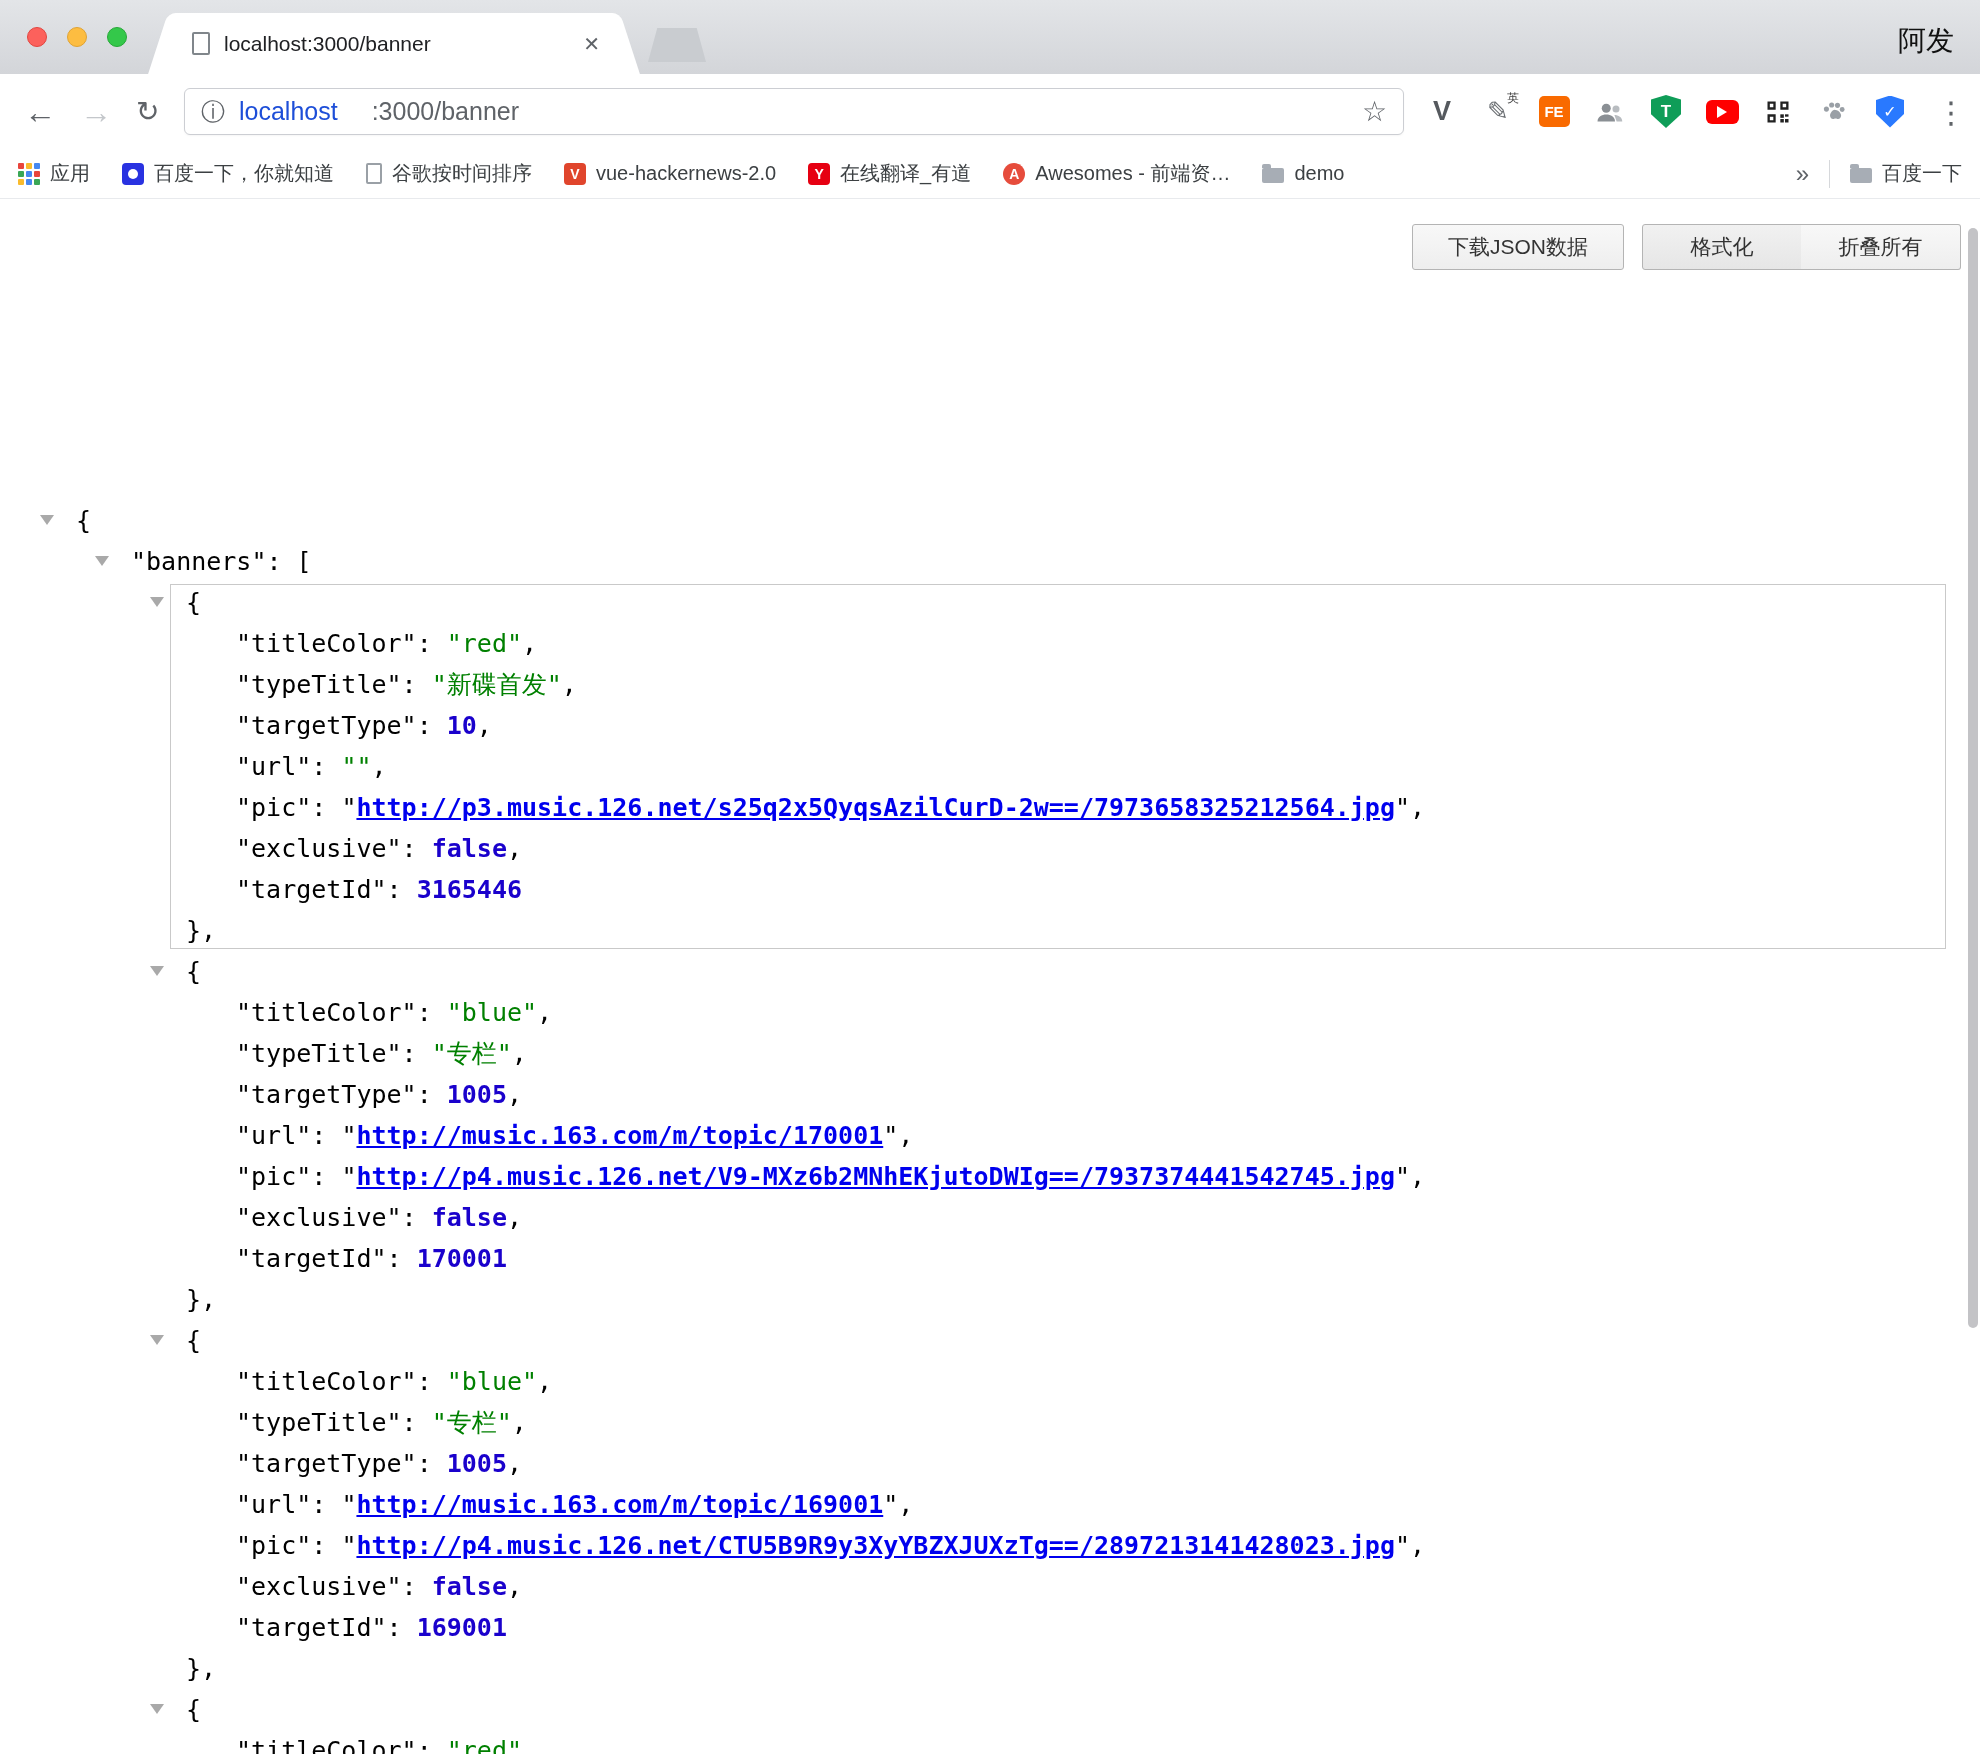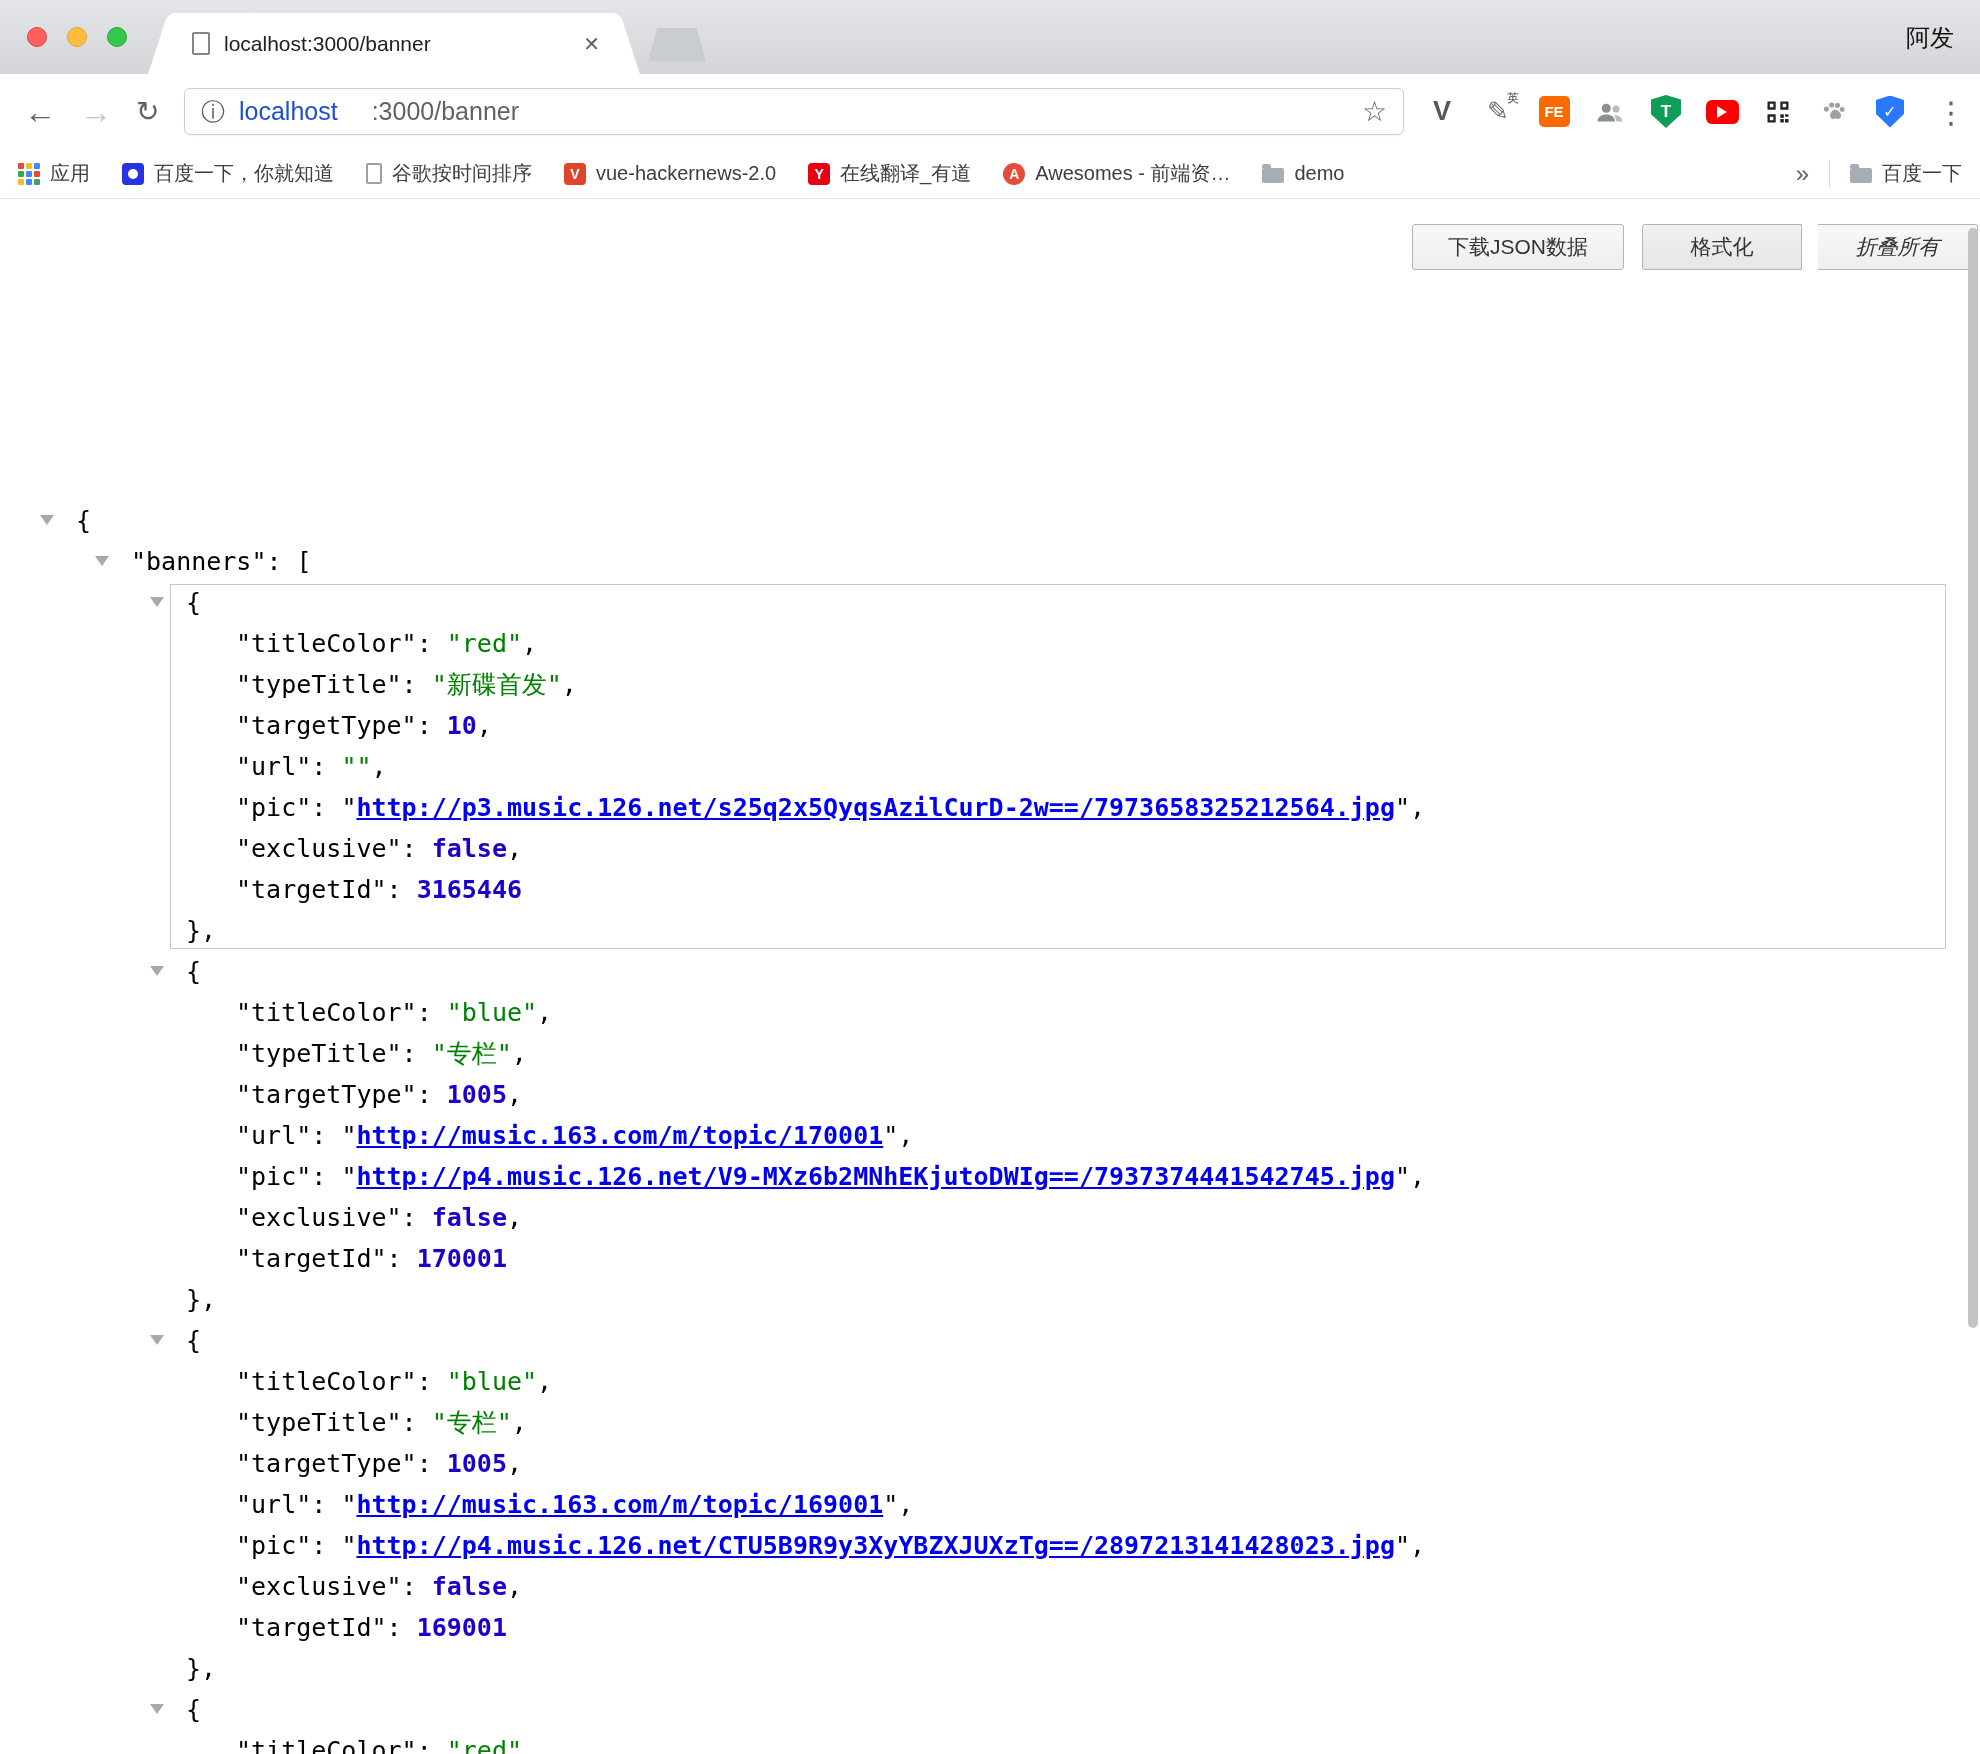--- a/index.html
+++ b/index.html
@@ -18,21 +18,21 @@
     border-radius:9px 9px 0 0; display:flex; align-items:center; padding:0 18px 0 22px; gap:14px; }
   .tab::before, .tab::after { content:''; position:absolute; bottom:0; width:26px; height:100%;
     background:#fff; z-index:-0; }
   .tab::before { left:-12px; transform:skewX(-18deg); border-radius:8px 0 0 0; }
   .tab::after  { right:-12px; transform:skewX(18deg); border-radius:0 8px 0 0; }
   .tab-doc { width:18px; height:23px; background:#fff; border:2px solid #80868b; border-radius:2px; flex:none; }
   .tab-title { font-size:21px; color:#202124; white-space:nowrap; overflow:hidden; flex:1; }
   .tab-close { margin-left:auto; font-size:20px; color:#5f6368; cursor:pointer; }
   .newtab { position:absolute; left:648px; top:28px; width:58px; height:34px; background:#c9ccd0;
     clip-path:polygon(16% 0, 84% 0, 100% 100%, 0 100%); cursor:pointer; }
-  .user-label { position:absolute; right:26px; top:22px; font-size:24px; color:#111; cursor:pointer; }
+  .user-label { position:absolute; right:26px; top:22px; font-size:28px; color:#111; cursor:pointer; }
 
   
   .navbar { position:absolute; top:74px; left:0; right:0; height:75px; background:#fff; }
   .nav-icon { position:absolute; top:50%; transform:translateY(-50%); font-size:32px;
     color:#5f6368; cursor:pointer; line-height:1; }
   .nav-back    { left:24px; }
   .nav-forward { left:80px; color:#c4c7cb; }
   .nav-reload  { left:136px; font-size:28px; }
   .urlbar { position:absolute; left:184px; top:14px; width:1220px; height:47px; background:#fff;
     border:1px solid #ccced3; border-radius:6px; display:flex; align-items:center; cursor:text;
@@ -90,21 +90,21 @@
   .bm-chevron { font-size:24px; color:#5f6368; cursor:pointer; }
   .bm-divider { width:1px; height:28px; background:#d6d8db; }
 
   
   .page { position:absolute; top:200px; left:0; right:0; bottom:0; background:#fff; }
   .btn { position:absolute; top:24px; height:46px; display:flex; align-items:center; justify-content:center;
     font-size:21px; color:#333; background:linear-gradient(#f8f8f8,#eeeeee);
     border:1px solid #b4b4b4; border-radius:3px; cursor:pointer; }
   .btn-download { right:356px; width:212px; }
   .btn-format   { right:178px; width:160px; border-radius:3px 0 0 3px; background:linear-gradient(#f1f1f1,#e6e6e6); }
-  .btn-collapse { right:2px;  width:160px; border-left:none; border-radius:0 3px 3px 0;font-style:italic; }
+  .btn-collapse { right:19px;  width:160px; border-left:none; border-radius:0 3px 3px 0; }
 
   
   .json-tree { position:absolute; top:300px; left:0; right:24px;
     font-family:"DejaVu Sans Mono", monospace; font-size:25px; line-height:41px; color:#000; }
   .jline { position:relative; white-space:pre; }
   .tri { position:absolute; top:15px; width:0; height:0; border-left:7px solid transparent;
     border-right:7px solid transparent; border-top:10px solid #a9a9a9; cursor:pointer; }
   .k { color:#000; }
   .p { color:#000; }
   .s { color:#008000; }

